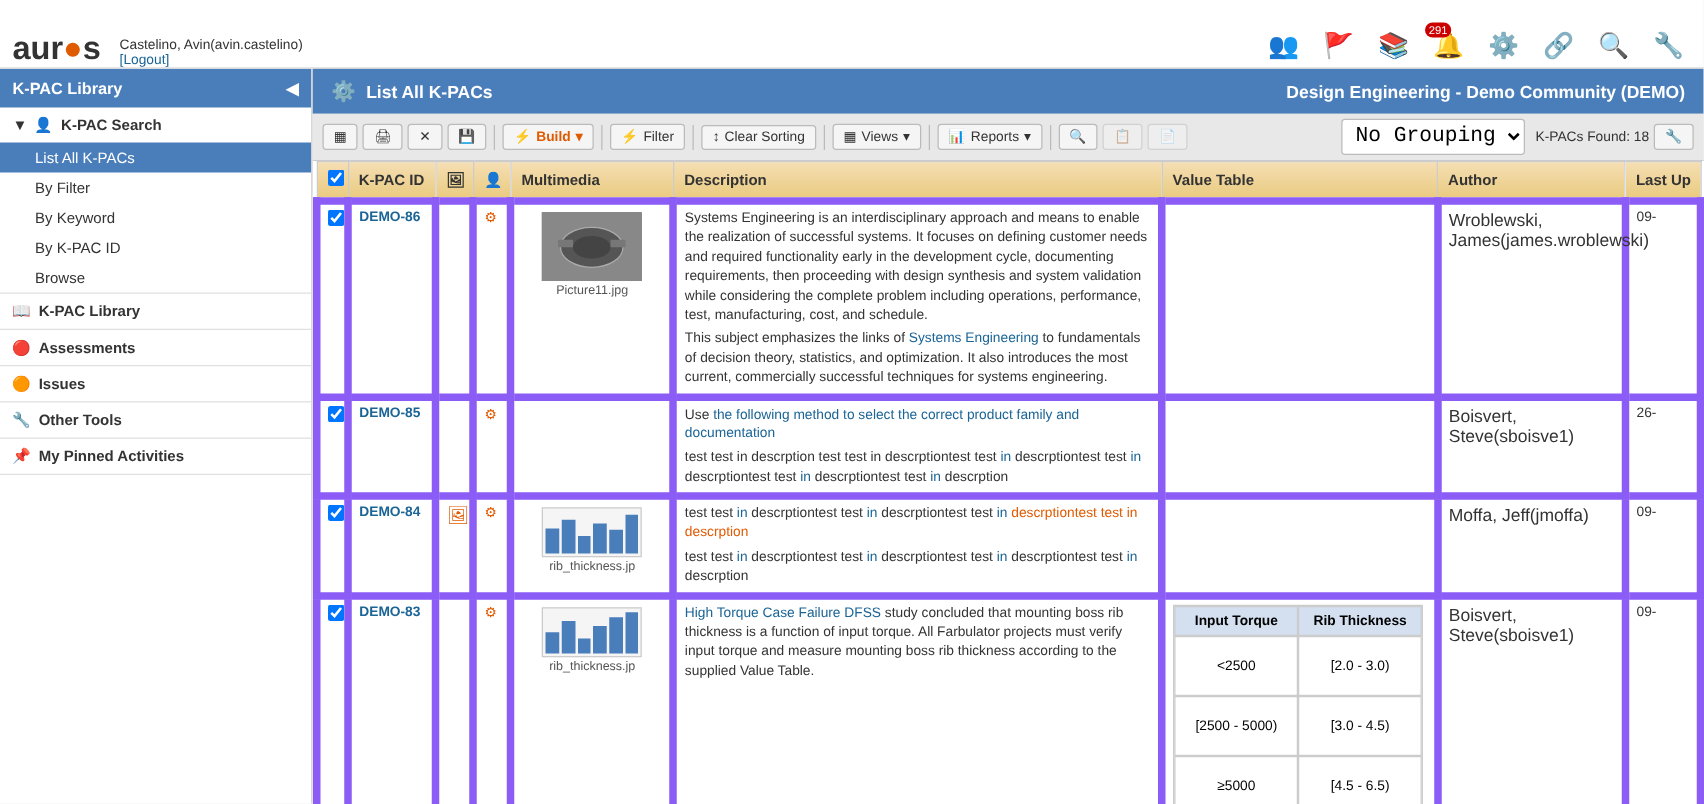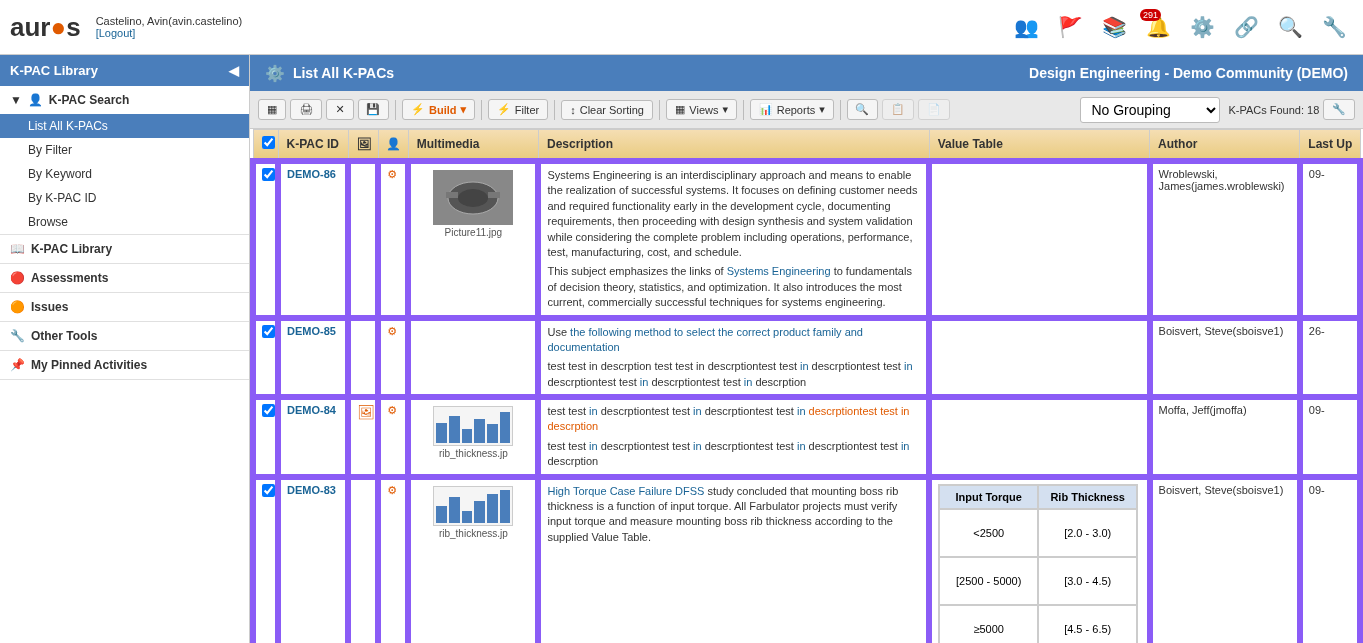--- a/index.html
+++ b/index.html
@@ -3,22 +3,22 @@
   <meta charset="utf-8">
   <style>
     * { box-sizing: border-box; margin: 0; padding: 0; }
     body { font-family: Arial, sans-serif; font-size: 12px; background: #f0f0f0; overflow: hidden; width: 1363px; height: 643px; }
 
     
     #header {
       background: #fff;
       height: 55px;
       display: flex;
-      align-items: center;
-      padding: 13px 10px;
+      align-items: flex-end;
+      padding: 0 10px;
       border-bottom: 1px solid #ccc;
     }
     #logo {
       font-size: 26px;
       font-weight: bold;
       color: #333;
       margin-right: 15px;
     }
     #logo span { color: #e05a00; }
     #user-info { font-size: 11px; color: #333; }
@@ -141,23 +141,24 @@
       gap: 4px;
       white-space: nowrap;
       color: #333;
     }
     .toolbar-separator { width: 1px; height: 20px; background: #bbb; margin: 0 2px; }
     .toolbar-spacer { flex: 1; }
     .grouping-select {
       border: 1px solid #bbb;
       border-radius: 3px;
       padding: 3px 6px;
-      font-size: 14px;
+      font-size: 17px;
       background: white;
       min-width: 140px;
+      font-family: Liberation Mono, monospace;
     }
     .kpac-count {
       font-size: 11px;
       color: #333;
       white-space: nowrap;
       margin-left: 4px;
     }
 
     
     #table-container {
@@ -192,21 +193,21 @@
       font-size: 11px;
     }
     .kpac-id-link {
       color: #1a6496;
       font-weight: bold;
       cursor: pointer;
       text-decoration: none;
     }
     .desc-text { color: #333; line-height: 1.4; }
     .desc-highlight { color: #1a6496; }
-    .author-text { color: #333; font-size: 11px; }
+    .author-text { color: #333; font-size: 14px; }
     .date-text { color: #333; font-size: 11px; }
 
     
     .value-table-popup {
       background: #fff;
       border: 1px solid #ccc;
       font-size: 11px;
       width: 200px;
     }
     .vt-header {

